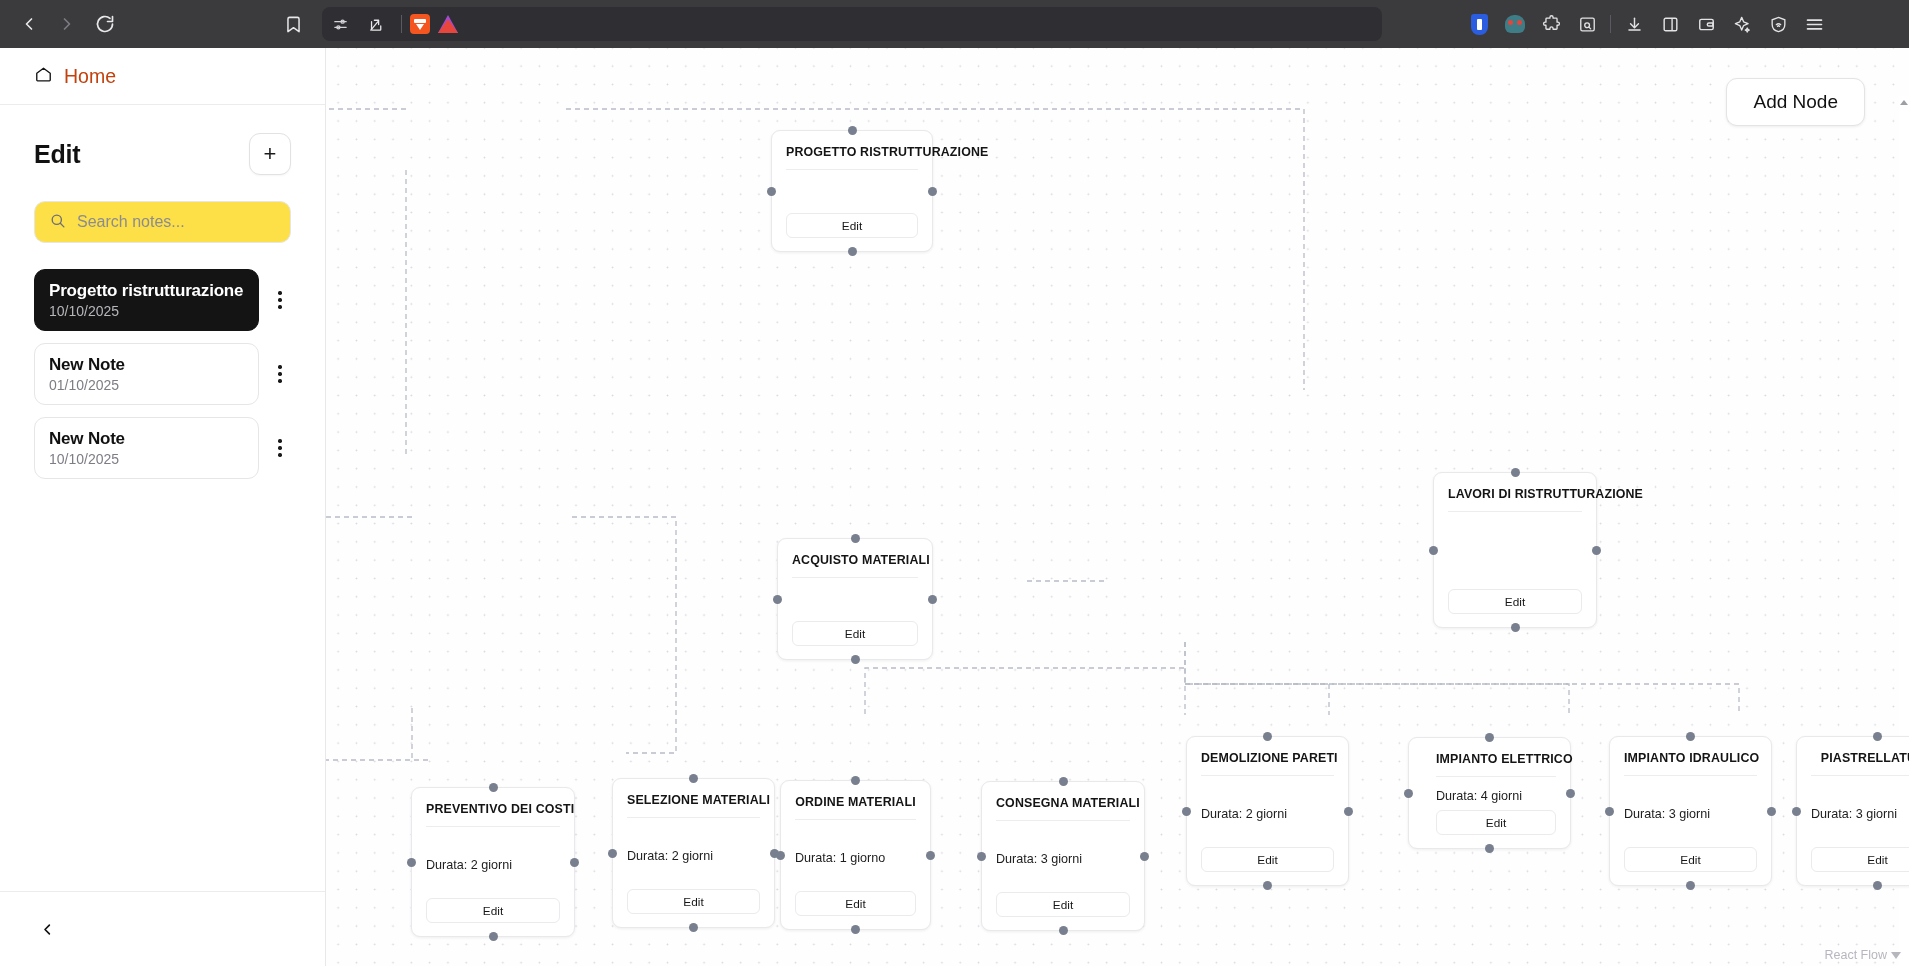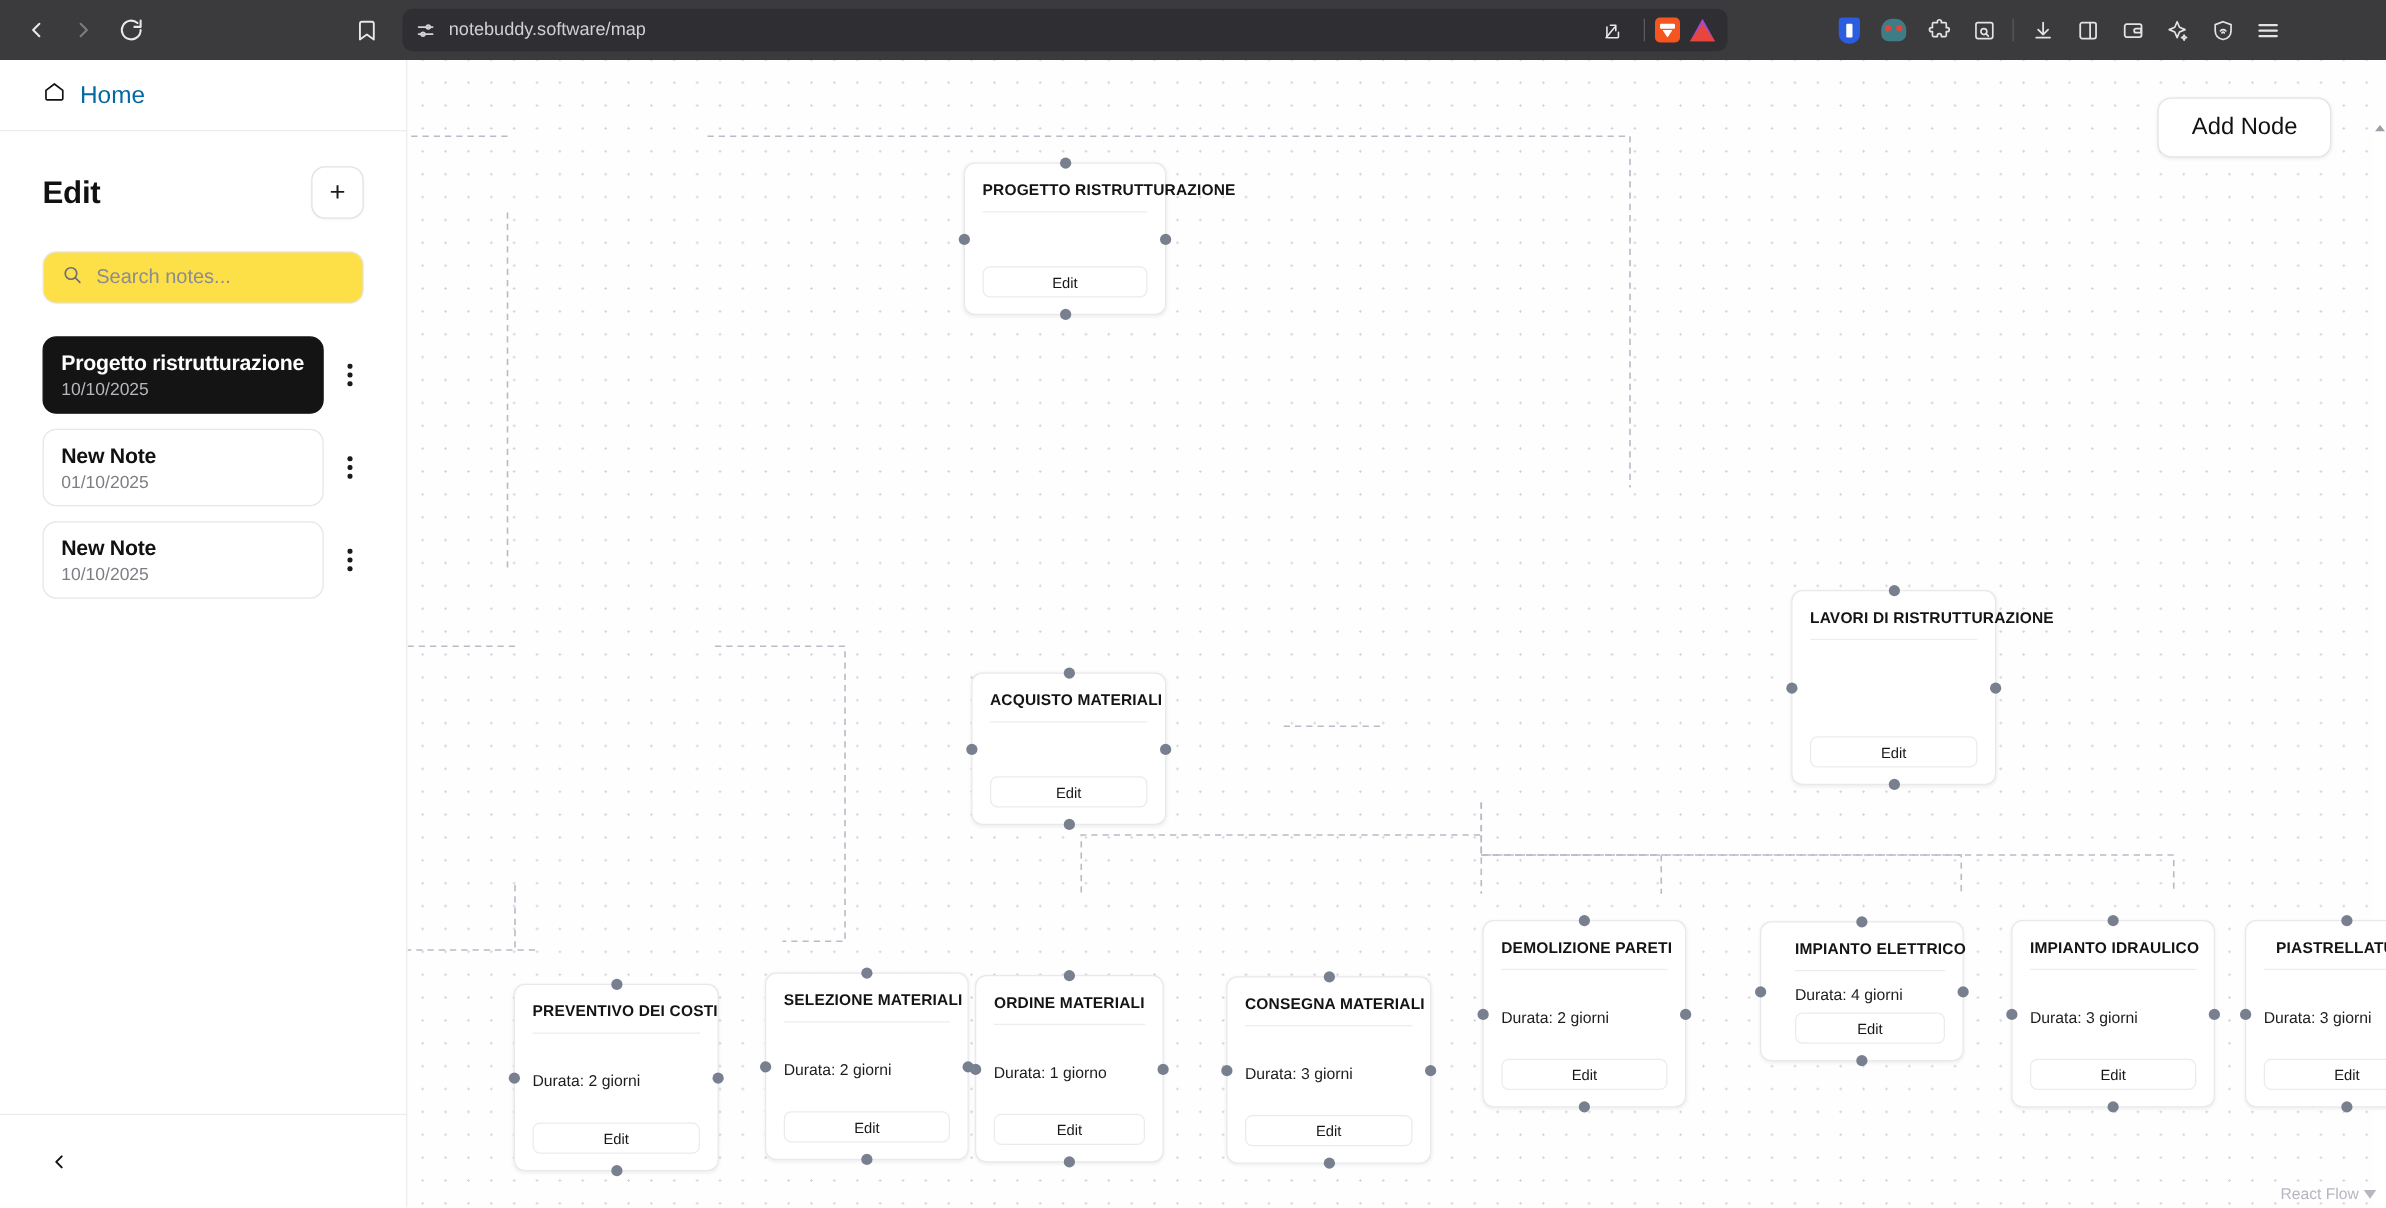--- a/index.html
+++ b/index.html
@@ -102,21 +102,21 @@
     position: relative;
   }
   .home-row {
     height: 57px;
     display: flex;
     align-items: center;
     gap: 11px;
     padding: 0 34px;
     border-bottom: 1px solid #ececec;
   }
-  .home-label { font-size: 19.5px; color: #0369a1; }
+  .home-label { font-size: 19.5px; color: #c2410c; }
 
   .notes-head {
     display: flex; align-items: center; justify-content: space-between;
     padding: 28px 34px 0 34px;
   }
   .notes-title { font-size: 25px; font-weight: 700; color: #111; letter-spacing:-0.2px;}
   .add-btn {
     width: 42px; height: 42px;
     border: 1px solid #e2e2e2;
     border-radius: 11px;
@@ -292,21 +292,20 @@
 
   <div class="urlbar">
     <span class="site-settings">
       <svg width="17" height="17" viewBox="0 0 24 24" fill="none" stroke="currentColor" stroke-width="1.8" stroke-linecap="round">
           <line x1="4" y1="8" x2="20" y2="8"></line>
           <circle cx="15" cy="8" r="2.2"></circle>
           <line x1="4" y1="16" x2="20" y2="16"></line>
           <circle cx="9" cy="16" r="2.2"></circle>
         </svg>
     </span>
-    <span class="url-text">notebuddy.software/map</span>
     <span class="urlbar-right">
       <span class="nav-btn">
         <svg width="17" height="17" viewBox="0 0 24 24" fill="none" stroke="currentColor" stroke-width="1.8" stroke-linecap="round" stroke-linejoin="round">
             <path d="M4 20 L14 8"></path>
             <polyline points="9 6 15 6 15 12"></polyline>
             <path d="M18 14v5a1 1 0 0 1-1 1H6a1 1 0 0 1-1-1V8"></path>
           </svg>
       </span>
       <span class="icon-sep"></span>
       <span class="lion"></span>

